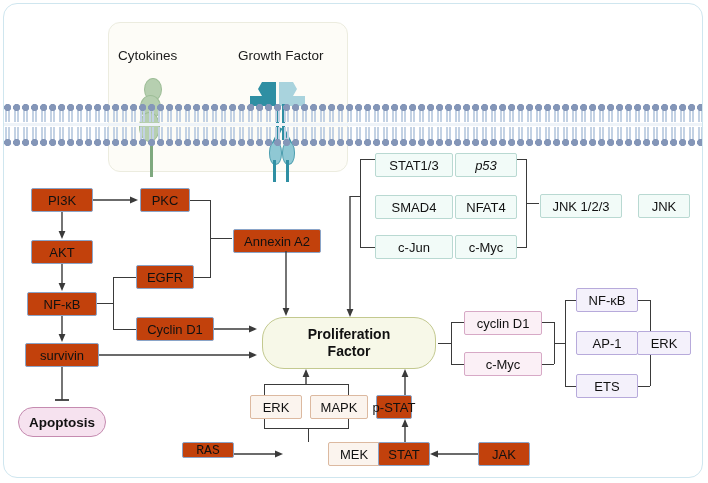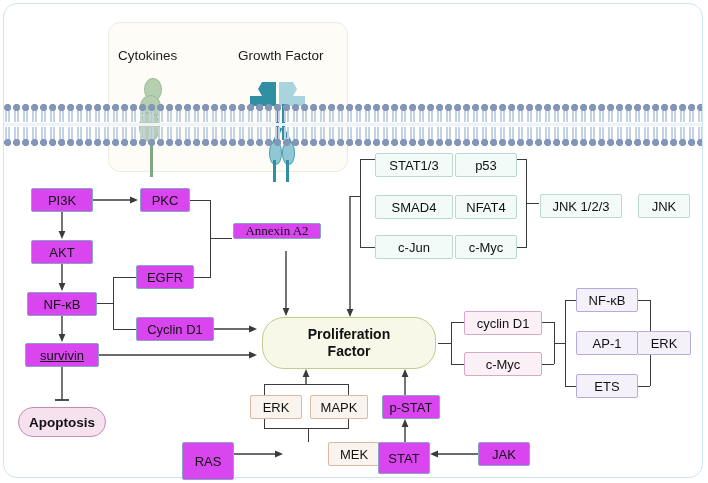--- a/index.html
+++ b/index.html
@@ -28,21 +28,21 @@
 
   
   .cyt-stalk{position:absolute;background:#7fa97f;}
   .cyt-blob{position:absolute;background:#b6cfb0;border:1px solid #9dbd97;border-radius:50%;}
   .gf-stalk{position:absolute;background:#2f8fa3;}
   .gf-oval{position:absolute;background:#8fc8d4;border:1px solid #4e9fb0;border-radius:48%;}
 
   
   .node{position:absolute;box-sizing:border-box;display:flex;align-items:center;
         justify-content:center;font-size:13px;color:#111;white-space:nowrap;border-radius:2px;}
-  .blue{background:#d946ef;border:1.3px solid #8aa4c8;}
+  .blue{background:#c2410c;border:1.3px solid #8aa4c8;}
   .teal{background:#f2fbf8;border:1.3px solid #b9d9d2;}
   .peach{background:#fbf4ee;border:1.3px solid #dcb9a0;}
   .pink{background:#fbf0f6;border:1.3px solid #d7a9c6;}
   .lav{background:#f4f1fb;border:1.3px solid #b7aadb;}
 
   .prolif{position:absolute;box-sizing:border-box;background:#f7f8e8;
       border:1.6px solid #c3c98f;border-radius:22px;display:flex;flex-direction:column;
       align-items:center;justify-content:center;font-weight:bold;font-size:14px;color:#111;line-height:1.25;}
 
   .apoptosis{position:absolute;box-sizing:border-box;background:#f6e2ef;
@@ -91,21 +91,21 @@
     <div class="mem-tails" style="top:8px;"></div>
     <div class="mem-tails" style="top:28px; transform:scaleY(-1);"></div>
     <div class="mem-mid" style="top:24px;"></div>
     <div class="mem-dots" style="top:3px;"></div>
     <div class="mem-dots" style="top:38px;"></div>
   </div>
 
   <div class="node blue" style="left:31px;top:188px;width:62px;height:24px;">PI3K</div>
   <div class="node blue" style="left:31px;top:240px;width:62px;height:24px;">AKT</div>
   <div class="node blue" style="left:27px;top:292px;width:70px;height:24px;">NF-κB</div>
-  <div class="node blue" style="left:25px;top:343px;width:74px;height:24px;text-decoration:underline;">survivin</div>
+  <div class="node blue" style="left:25px;top:343px;width:74px;height:24px;">survivin</div>
   <div class="apoptosis" style="left:18px;top:407px;width:88px;height:30px;">Apoptosis</div>
 
   <svg class="ar" style="left:56px;top:212px;width:12px;height:28px;">
     <path d="M6,0 L6,20" stroke="#3a3a3a" stroke-width="1.4"></path>
       <path d="M6,27 L2.6,19 L9.4,19 Z" fill="#3a3a3a"></path>
   </svg>
   <svg class="ar" style="left:56px;top:264px;width:12px;height:28px;">
     <path d="M6,0 L6,20" stroke="#3a3a3a" stroke-width="1.4"></path>
       <path d="M6,27 L2.6,19 L9.4,19 Z" fill="#3a3a3a"></path>
   </svg>
@@ -130,21 +130,21 @@
   <div class="ln lnh" style="left:97px;top:303px;width:16px;"></div>
   <div class="ln lnv" style="left:113px;top:277px;height:52px;"></div>
   <div class="ln lnh" style="left:113px;top:277px;width:23px;"></div>
   <div class="ln lnh" style="left:113px;top:329px;width:23px;"></div>
 
   <div class="ln lnh" style="left:190px;top:200px;width:20px;"></div>
   <div class="ln lnh" style="left:194px;top:277px;width:16px;"></div>
   <div class="ln lnv" style="left:210px;top:200px;height:78px;"></div>
   <div class="ln lnh" style="left:210px;top:238px;width:22px;"></div>
 
-  <div class="node blue" style="left:233px;top:223px;width:88px;height:16px;font-family:Liberation Serif, serif;">Annexin A2</div>
+  <div class="node blue" style="left:233px;top:229px;width:88px;height:24px;">Annexin A2</div>
 
   <svg class="ar" style="left:280px;top:251px;width:12px;height:66px;">
     <path d="M6,0 L6,58" stroke="#3a3a3a" stroke-width="1.4"></path>
       <path d="M6,65 L2.6,57 L9.4,57 Z" fill="#3a3a3a"></path>
   </svg>
 
   <svg class="ar" style="left:214px;top:323px;width:46px;height:12px;">
     <path d="M0,6 L36,6" stroke="#3a3a3a" stroke-width="1.4"></path>
       <path d="M43,6 L35,2.6 L35,9.4 Z" fill="#3a3a3a"></path>
   </svg>
@@ -153,21 +153,21 @@
     <path d="M0,6 L151,6" stroke="#3a3a3a" stroke-width="1.4"></path>
       <path d="M158,6 L150,2.6 L150,9.4 Z" fill="#3a3a3a"></path>
   </svg>
 
   <div class="prolif" style="left:262px;top:317px;width:174px;height:52px;text-align:right;">
     <span>Proliferation</span>
     <span>Factor</span>
   </div>
 
   <div class="node teal" style="left:375px;top:153px;width:78px;height:24px;">STAT1/3</div>
-  <div class="node teal" style="left:455px;top:153px;width:62px;height:24px;">p53</div>
+  <div class="node teal" style="left:455px;top:153px;width:62px;height:24px;font-style:italic;">p53</div>
   <div class="node teal" style="left:375px;top:195px;width:78px;height:24px;">SMAD4</div>
   <div class="node teal" style="left:455px;top:195px;width:62px;height:24px;">NFAT4</div>
   <div class="node teal" style="left:375px;top:235px;width:78px;height:24px;">c-Jun</div>
   <div class="node teal" style="left:455px;top:235px;width:62px;height:24px;">c-Myc</div>
 
   <div class="ln lnv" style="left:360px;top:159px;height:88px;"></div>
   <div class="ln lnh" style="left:360px;top:159px;width:15px;"></div>
   <div class="ln lnh" style="left:360px;top:247px;width:15px;"></div>
   <svg class="ar" style="left:344px;top:196px;width:12px;height:122px;">
     <path d="M6,0 L6,114" stroke="#3a3a3a" stroke-width="1.4"></path>
@@ -204,38 +204,38 @@
   <div class="node lav" style="left:576px;top:374px;width:62px;height:24px;">ETS</div>
 
   <div class="ln lnv" style="left:650px;top:300px;height:86px;"></div>
   <div class="ln lnh" style="left:638px;top:300px;width:12px;"></div>
   <div class="ln lnh" style="left:638px;top:386px;width:12px;"></div>
   <div class="ln lnh" style="left:650px;top:343px;width:10px;"></div>
   <div class="node lav" style="left:637px;top:331px;width:54px;height:24px;">ERK</div>
 
   <div class="node peach" style="left:250px;top:395px;width:52px;height:24px;">ERK</div>
   <div class="node peach" style="left:310px;top:395px;width:58px;height:24px;">MAPK</div>
-  <div class="node blue" style="left:376px;top:395px;width:58px;height:24px;margin-left:6px;">p-STAT</div>
+  <div class="node blue" style="left:376px;top:395px;width:36px;height:24px;">p-STAT</div>
 
   <div class="ln lnv" style="left:264px;top:384px;height:11px;"></div>
   <div class="ln lnv" style="left:348px;top:384px;height:11px;"></div>
   <div class="ln lnh" style="left:264px;top:384px;width:85px;"></div>
   <svg class="ar" style="left:300px;top:369px;width:12px;height:16px;">
     <path d="M6,16 L6,6" stroke="#3a3a3a" stroke-width="1.4"></path>
       <path d="M6,0 L2.6,8 L9.4,8 Z" fill="#3a3a3a"></path>
   </svg>
 
   <svg class="ar" style="left:399px;top:369px;width:12px;height:27px;">
     <path d="M6,26 L6,7" stroke="#3a3a3a" stroke-width="1.4"></path>
       <path d="M6,0 L2.6,8 L9.4,8 Z" fill="#3a3a3a"></path>
   </svg>
 
-  <div class="node blue" style="left:182px;top:442px;width:52px;height:38px;">RAS</div>
+  <div class="node blue" style="left:182px;top:442px;width:52px;height:16px;font-family:Liberation Mono, monospace;">RAS</div>
   <div class="node peach" style="left:283px;top:442px;width:52px;height:24px;margin-left:45px;">MEK</div>
-  <div class="node blue" style="left:378px;top:442px;width:52px;height:32px;">STAT</div>
+  <div class="node blue" style="left:378px;top:442px;width:52px;height:24px;">STAT</div>
   <div class="node blue" style="left:478px;top:442px;width:52px;height:24px;">JAK</div>
 
   <svg class="ar" style="left:234px;top:448px;width:52px;height:12px;">
     <path d="M0,6 L42,6" stroke="#3a3a3a" stroke-width="1.4"></path>
       <path d="M49,6 L41,2.6 L41,9.4 Z" fill="#3a3a3a"></path>
   </svg>
 
   <div class="ln lnv" style="left:308px;top:428px;height:14px;"></div>
   <div class="ln lnh" style="left:264px;top:428px;width:85px;"></div>
   <div class="ln lnv" style="left:264px;top:419px;height:9px;"></div>

